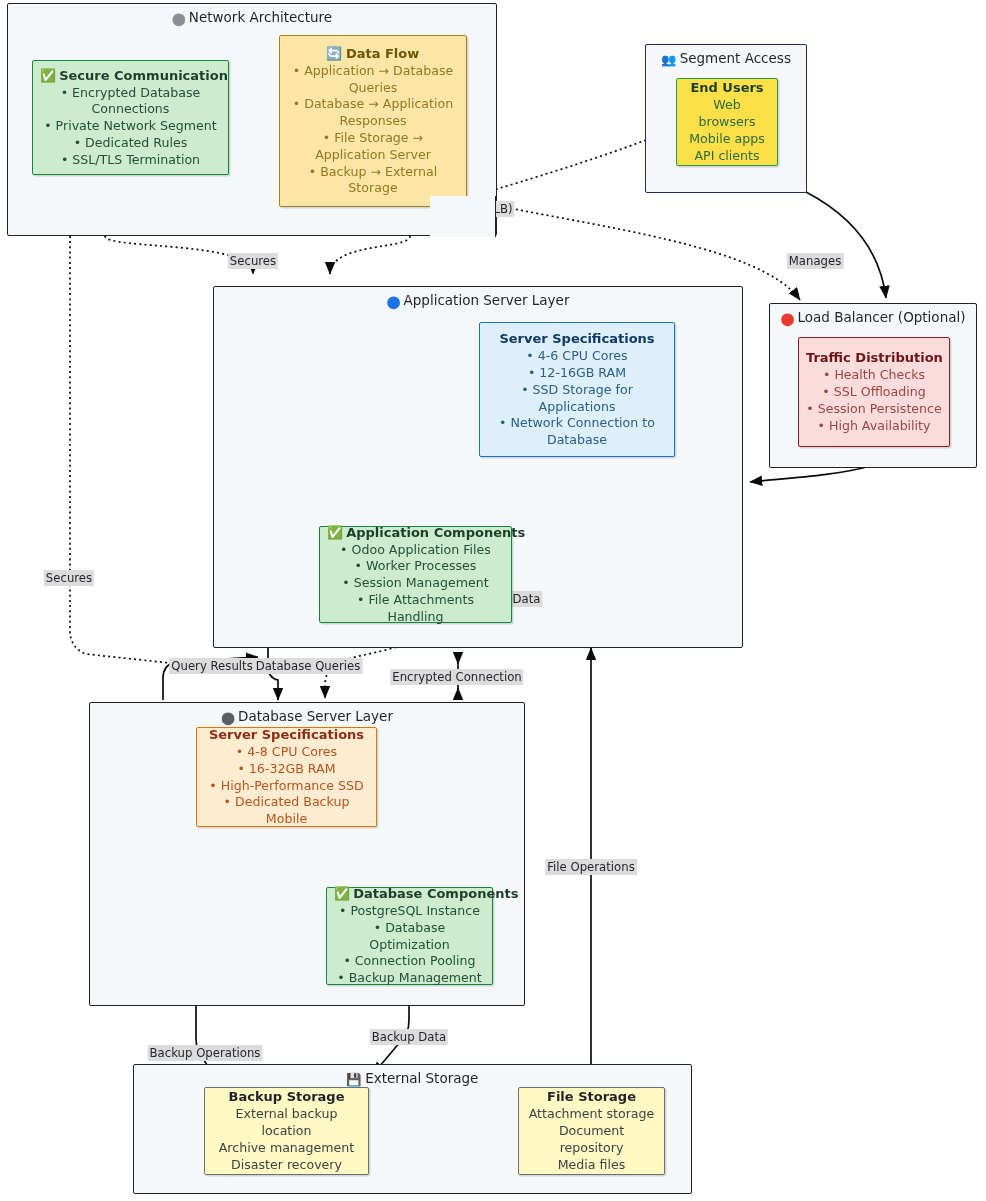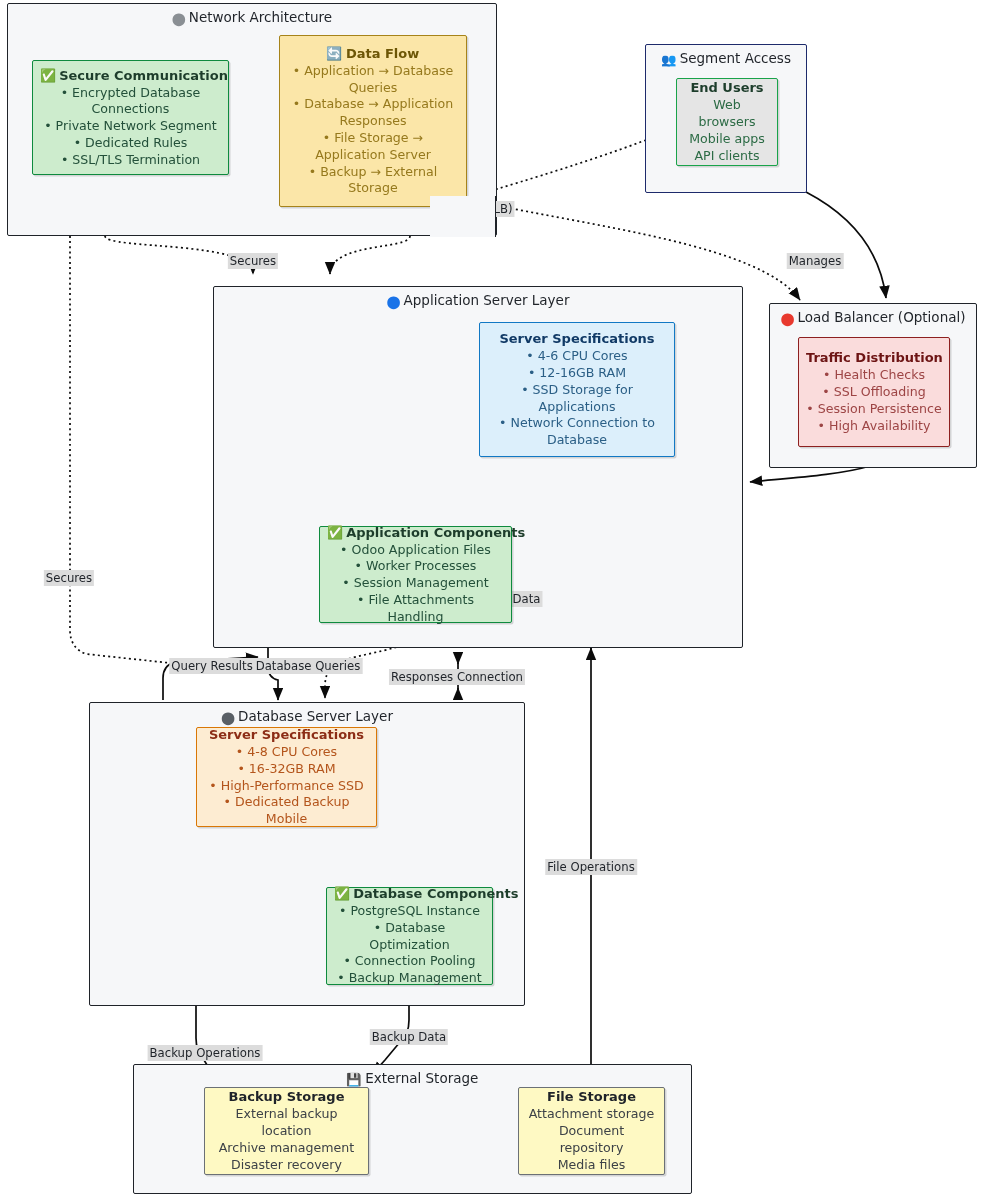--- a/index.html
+++ b/index.html
@@ -65,21 +65,21 @@
   .n-yellow { background:#fbe6a8; border:1.7px solid #a6831a; color:#96791d; }
   .n-yellow .hd { color:#6d5606; }
   .n-blue   { background:#dceffb; border:1.6px solid #1178c4; color:#2b5f86; }
   .n-blue .hd { color:#113a66; }
   .n-red    { background:#fadcdc; border:1.6px solid #8d2020; color:#9d4545; }
   .n-red .hd { color:#6d1414; }
   .n-orange { background:#fdecd2; border:1.7px solid #d97706; color:#b4551c; }
   .n-orange .hd { color:#8c2d16; }
   .n-plain  { background:#fef9c3; border:1.4px solid #6b7076; color:#3d4247; }
   .n-plain .hd { color:#1f2329; }
-  .n-greenplain { background:#e5e5e5; border:1.5px solid #19a34a; color:#2c6b45; }
+  .n-greenplain { background:#fde047; border:1.5px solid #19a34a; color:#2c6b45; }
   .n-greenplain .hd { color:#1d3d2b; }
 
   .elabel {
     position: absolute;
     background: #dcdcdc;
     color: #1f2329;
     font-size: 11.7px;
     line-height: 14px;
     padding: 1px 2px;
     white-space: nowrap;
@@ -276,18 +276,18 @@
     <div class="li">Attachment storage</div>
     <div class="li">Document repository</div>
     <div class="li">Media files</div>
   </div>
 
   <div class="elabel" style="left:253px; top:261px;"><span>Secures</span></div>
   <div class="elabel" style="left:815px; top:261px;"><span>Manages</span></div>
   <div class="elabel" style="left:69px; top:578px;"><span>Secures</span></div>
   <div class="elabel" style="left:212px; top:666px;"><span>Query Results</span></div>
   <div class="elabel" style="left:308px; top:666px;"><span>Database Queries</span></div>
-  <div class="elabel" style="left:457px; top:677px;"><span>Responses Connection</span></div>
+  <div class="elabel" style="left:457px; top:677px;"><span>Encrypted Connection</span></div>
   <div class="elabel" style="left:591px; top:867px;"><span>File Operations</span></div>
   <div class="elabel" style="left:205px; top:1053px;"><span>Backup Operations</span></div>
   <div class="elabel" style="left:409px; top:1037px;"><span>Backup Data</span></div>
 
 </div>
 
 </body></html>

